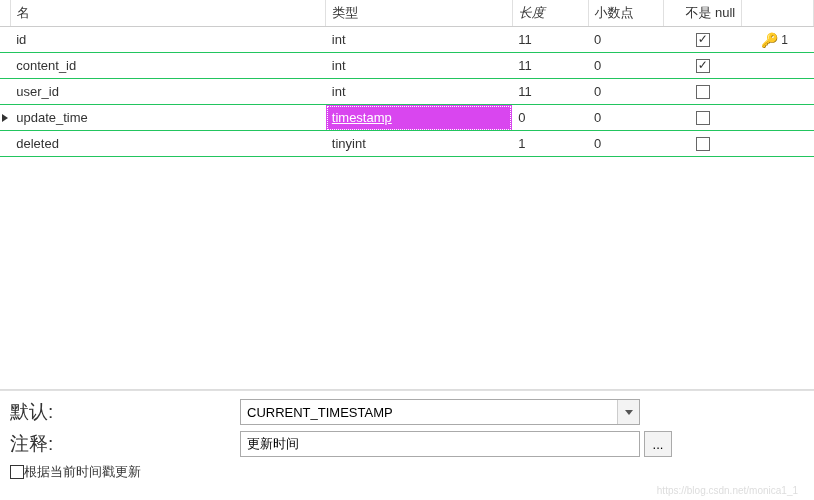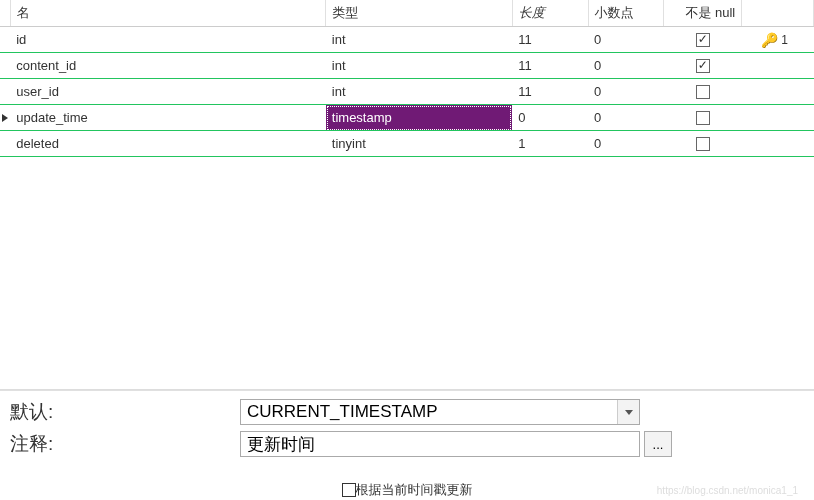--- a/index.html
+++ b/index.html
@@ -92,24 +92,25 @@
       font-size: 14px;
       color: #f0b000;
       display: inline-block;
       transform: rotate(0deg);
     }
     .key-num {
       font-size: 12px;
       color: #333;
     }
     .selected-cell {
-      background: #701a75;
+      background: #d946ef;
       color: #fff;
       outline: 1px dotted #fff;
       outline-offset: -2px;
+      text-decoration: underline;
     }
     .bottom-panel {
       padding: 8px 10px;
       border-top: 1px solid #e0e0e0;
     }
     .form-row {
       display: flex;
       align-items: center;
       margin-bottom: 6px;
     }
@@ -119,21 +120,21 @@
     }
     .form-input-wrap {
       position: relative;
       width: 400px;
     }
     .form-input {
       width: 100%;
       height: 26px;
       border: 1px solid #aaa;
       padding: 3px 6px;
-      font-size: 17px;
+      font-size: 13px;
       font-family: inherit;
     }
     .select-input {
       padding-right: 24px;
     }
     .chevron-btn {
       position: absolute;
       right: 1px;
       top: 1px;
       bottom: 1px;
@@ -161,22 +162,21 @@
       margin-left: 4px;
       cursor: pointer;
       font-size: 13px;
       display: flex;
       align-items: center;
       justify-content: center;
     }
     .checkbox-row {
       display: flex;
       align-items: center;
-      margin-top: 24px;
-      justify-content: center;
+      margin-top: 6px;
     }
     .checkbox-row .checkbox {
       border-color: #333;
     }
     .watermark {
       position: absolute;
       bottom: 4px;
       right: 16px;
       font-size: 10px;
       color: #ddd;

